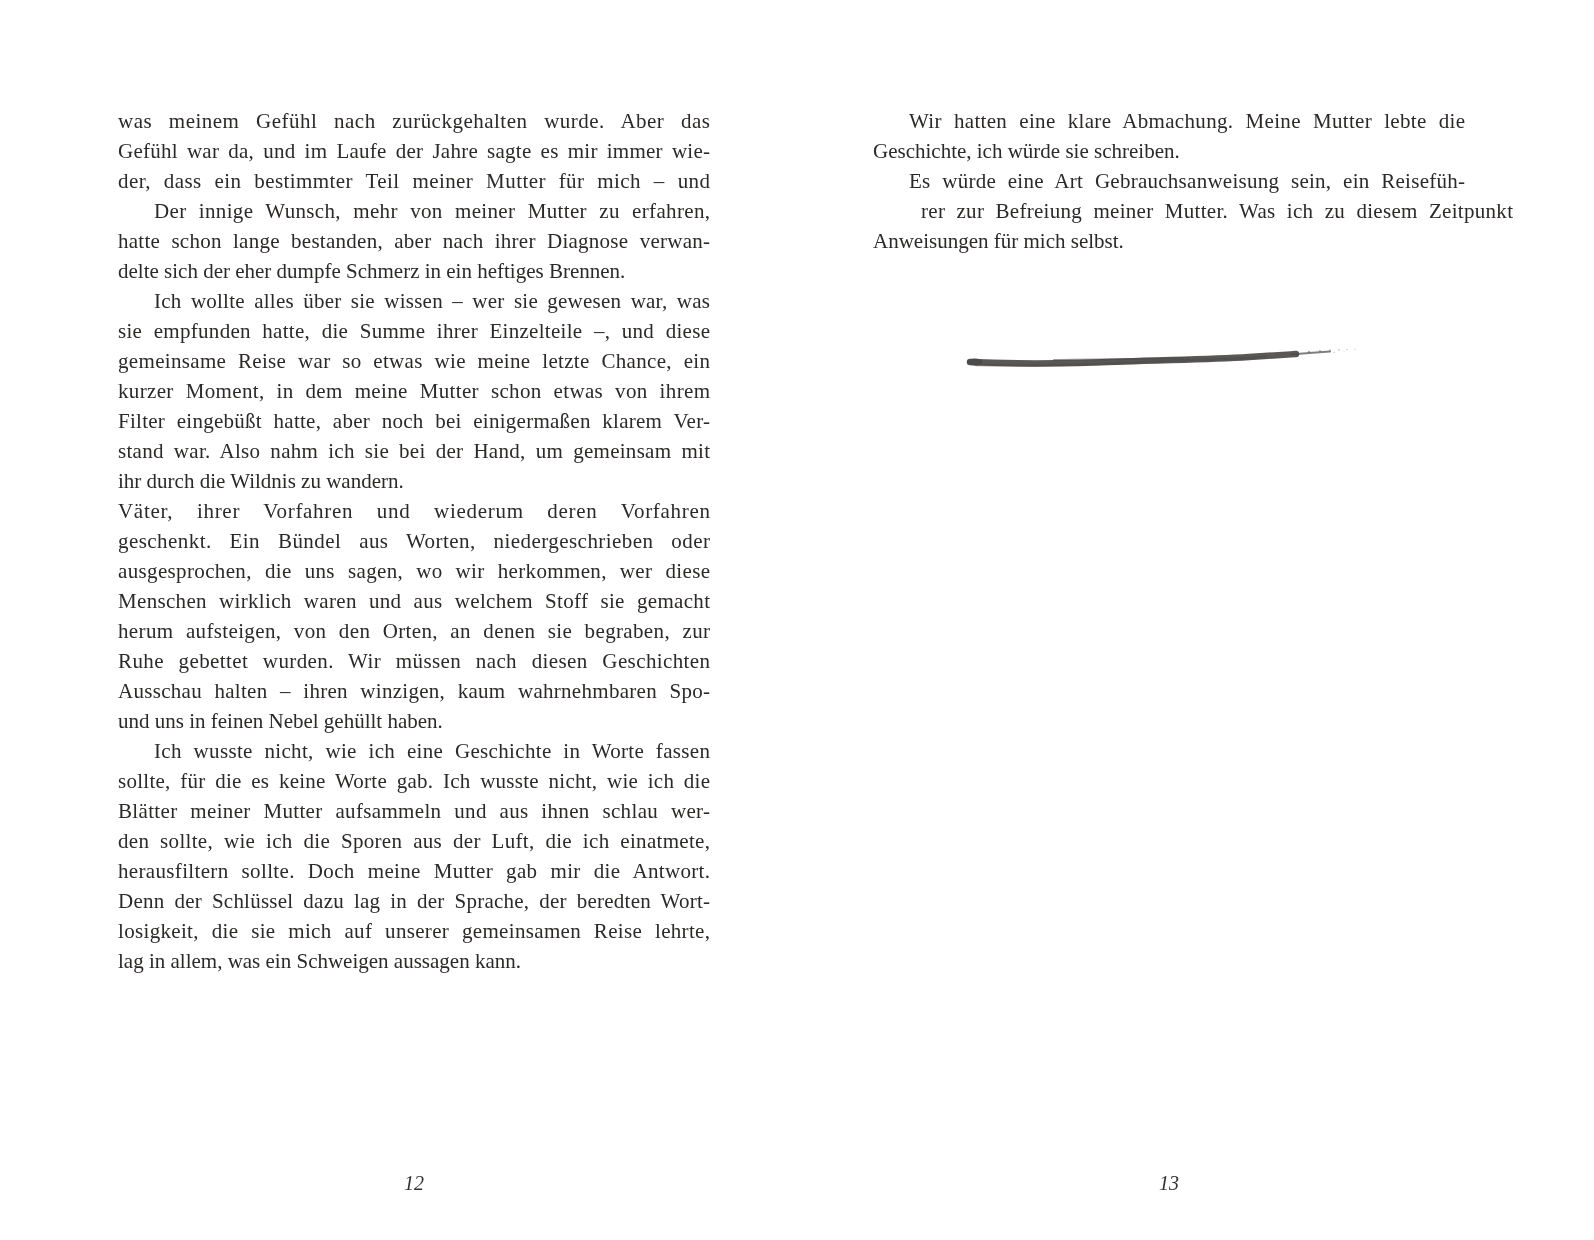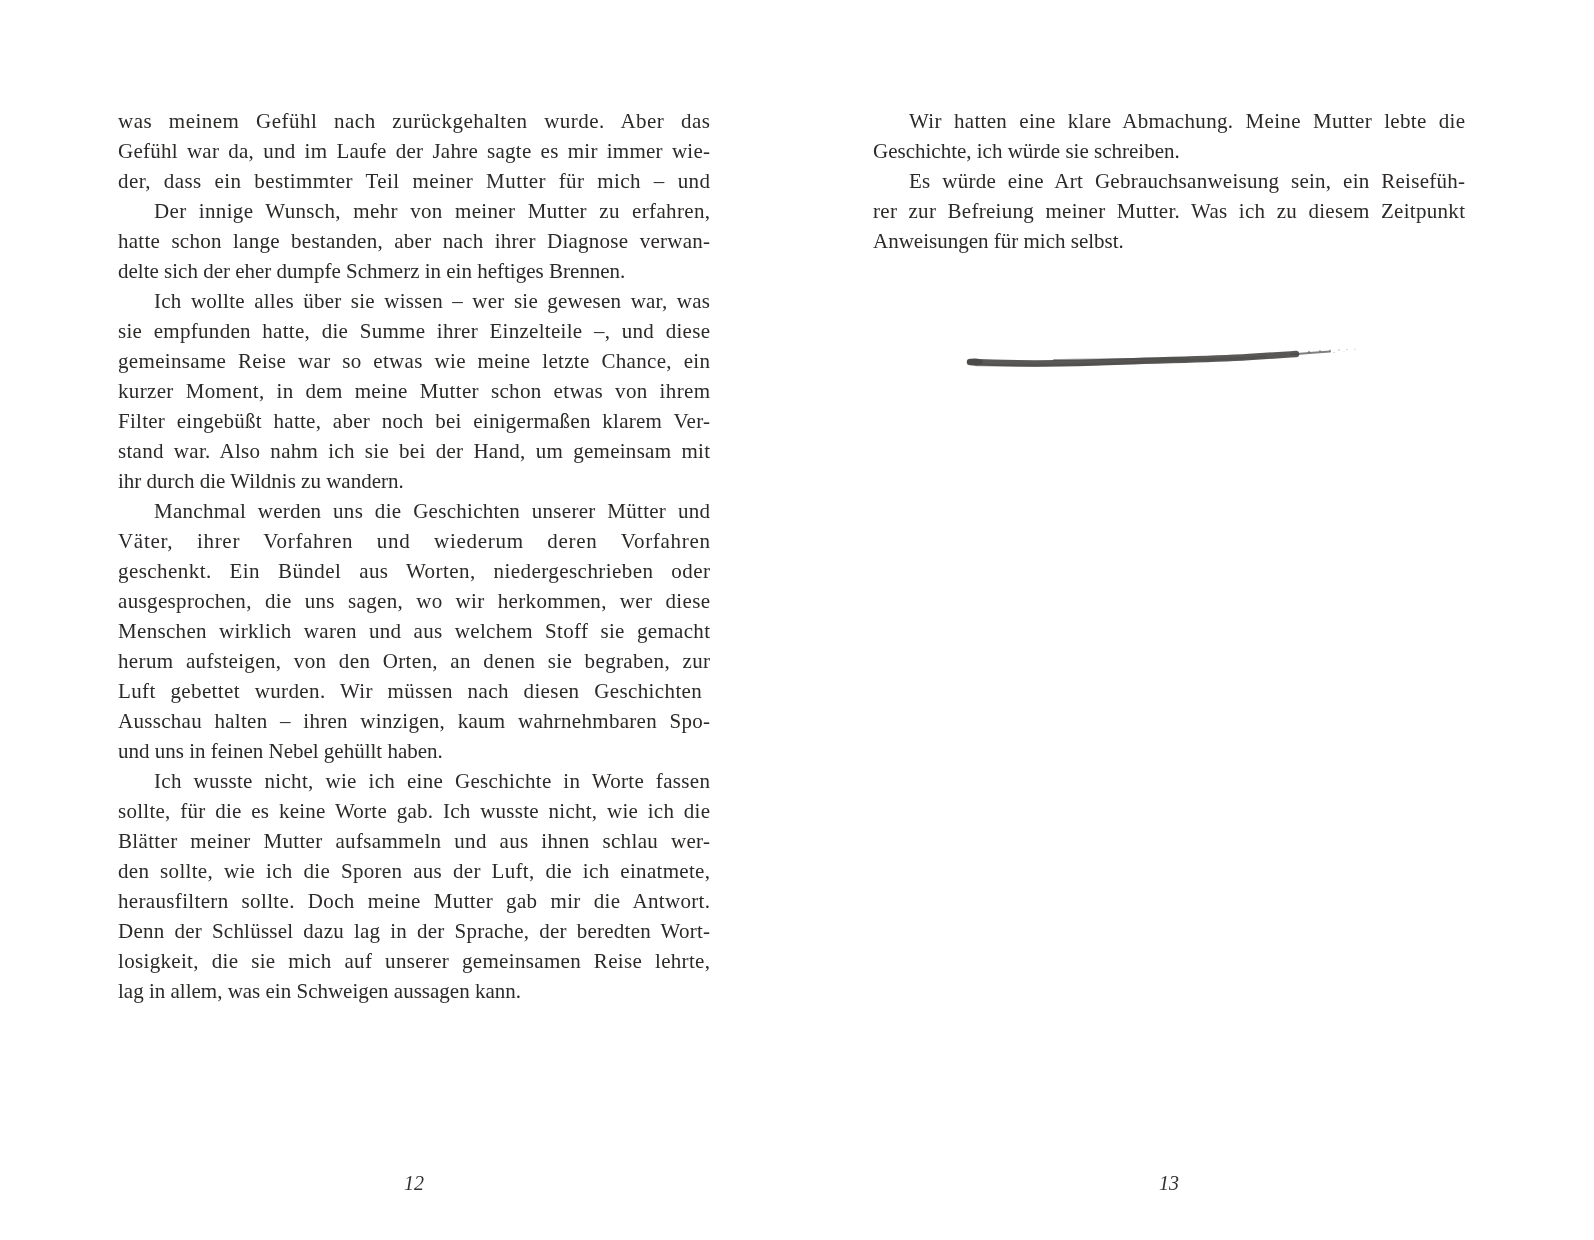--- a/index.html
+++ b/index.html
@@ -62,27 +62,26 @@
         <div>
           <div class="line indent"><span style="word-spacing: 3.85227px; letter-spacing: 0.243534px;">Ich wollte alles über sie wissen – wer sie gewesen war, was</span></div>
           <div class="line"><span style="word-spacing: 5.9362px; letter-spacing: 0.29681px;">sie empfunden hatte, die Summe ihrer Einzelteile –, und diese</span></div>
           <div class="line"><span style="word-spacing: 6.18229px; letter-spacing: 0.325384px;">gemeinsame Reise war so etwas wie meine letzte Chance, ein</span></div>
           <div class="line"><span style="word-spacing: 6.37109px; letter-spacing: 0.347514px;">kurzer Moment, in dem meine Mutter schon etwas von ihrem</span></div>
           <div class="line"><span style="word-spacing: 6.10107px; letter-spacing: 0.266714px;">Filter eingebüßt hatte, aber noch bei einigermaßen klarem Ver-</span></div>
           <div class="line"><span style="word-spacing: 4.53516px; letter-spacing: 0.286705px;">stand war. Also nahm ich sie bei der Hand, um gemeinsam mit</span></div>
           <div class="line last"><span style="word-spacing: 0px; letter-spacing: 0px;">ihr durch die Wildnis zu wandern.</span></div>
         </div>
         <div>
-          <div class="line indent"><span style="word-spacing: 6.27455px; letter-spacing: 0.276238px;">Manchmal werden uns die Geschichten unserer Mütter und</span></div>
           <div class="line"><span style="word-spacing: 17.6621px; letter-spacing: 0.706484px;">Väter, ihrer Vorfahren und wiederum deren Vorfahren</span></div>
           <div class="line"><span style="word-spacing: 12.2012px; letter-spacing: 0.443679px;">geschenkt. Ein Bündel aus Worten, niedergeschrieben oder</span></div>
           <div class="line"><span style="word-spacing: 7.44287px; letter-spacing: 0.354422px;">ausgesprochen, die uns sagen, wo wir herkommen, wer diese</span></div>
           <div class="line"><span style="word-spacing: 6.65918px; letter-spacing: 0.317104px;">Menschen wirklich waren und aus welchem Stoff sie gemacht</span></div>
           <div class="line"><span style="word-spacing: 6.86328px; letter-spacing: 0.354997px;">herum aufsteigen, von den Orten, an denen sie begraben, zur</span></div>
-          <div class="line"><span style="word-spacing: 9.07701px; letter-spacing: 0.385085px;">Luft gebettet wurden. Wir müssen nach diesen Geschichten</span></div>
+          <div class="line"><span style="word-spacing: 9.07701px; letter-spacing: 0.385085px;">Ruhe gebettet wurden. Wir müssen nach diesen Geschichten</span></div>
           <div class="line"><span style="word-spacing: 6.9442px; letter-spacing: 0.289342px;">Ausschau halten – ihren winzigen, kaum wahrnehmbaren Spo-</span></div>
           <div class="line last"><span style="word-spacing: 0px; letter-spacing: 0px;">und uns in feinen Nebel gehüllt haben.</span></div>
         </div>
         <div>
           <div class="line indent"><span style="word-spacing: 6.17188px; letter-spacing: 0.330636px;">Ich wusste nicht, wie ich eine Geschichte in Worte fassen</span></div>
           <div class="line"><span style="word-spacing: 4.14453px; letter-spacing: 0.259033px;">sollte, für die es keine Worte gab. Ich wusste nicht, wie ich die</span></div>
           <div class="line"><span style="word-spacing: 7.20996px; letter-spacing: 0.337308px;">Blätter meiner Mutter aufsammeln und aus ihnen schlau wer-</span></div>
           <div class="line"><span style="word-spacing: 5.29474px; letter-spacing: 0.31313px;">den sollte, wie ich die Sporen aus der Luft, die ich einatmete,</span></div>
           <div class="line"><span style="word-spacing: 7.49561px; letter-spacing: 0.338784px;">herausfiltern sollte. Doch meine Mutter gab mir die Antwort.</span></div>
           <div class="line"><span style="word-spacing: 4.45078px; letter-spacing: 0.243212px;">Denn der Schlüssel dazu lag in der Sprache, der beredten Wort-</span></div>
@@ -94,21 +93,21 @@
   </section>
 
   <section>
     <div class="text-col" id="right-col">
         <div>
           <div class="line indent"><span style="word-spacing: 6.55518px; letter-spacing: 0.323712px;">Wir hatten eine klare Abmachung. Meine Mutter lebte die</span></div>
           <div class="line last"><span style="word-spacing: 0px; letter-spacing: 0px;">Geschichte, ich würde sie schreiben.</span></div>
         </div>
         <div>
           <div class="line indent"><span style="word-spacing: 6.21094px; letter-spacing: 0.263494px;">Es würde eine Art Gebrauchsanweisung sein, ein Reisefüh-</span></div>
-          <div class="line"><span style="word-spacing: 5.76953px; letter-spacing: 0.293366px;">rer zur Befreiung meiner Mutter. Was ich zu diesem Zeitpunkt</span></div>
+          <div class="line"><span style="word-spacing: 5.76953px; letter-spacing: 0.293366px; margin-left: 48px;">rer zur Befreiung meiner Mutter. Was ich zu diesem Zeitpunkt</span></div>
           <div class="line last"><span style="word-spacing: 0px; letter-spacing: 0px;">Anweisungen für mich selbst.</span></div>
         </div>
       </div>
 
     <div class="divider">
       <svg viewBox="0 0 398 30" xmlns="http://www.w3.org/2000/svg">
         <g class="stroke-group" fill="none" stroke-linecap="round">
           <ellipse class="fillpart" cx="11" cy="21" rx="8" ry="3.4" stroke="none" opacity="0.9" fill="#4b4a48"></ellipse>
           <path d="M6 21 C 60 23.5, 110 22.5, 160 20.5 C 205 18.8, 245 18.5, 285 16 C 305 14.8, 318 14, 332 13" stroke-width="6.5" opacity="0.92" stroke="#4b4a48"></path>
           <path d="M12 24 C 70 25.5, 130 23.5, 190 20.5 C 230 19, 270 18, 302 16" stroke-width="2.4" opacity="0.5" stroke="#4b4a48"></path>

